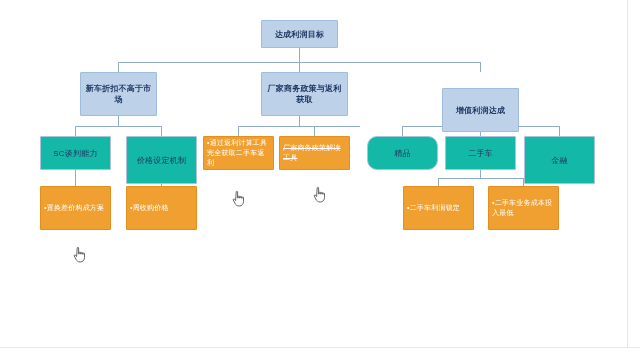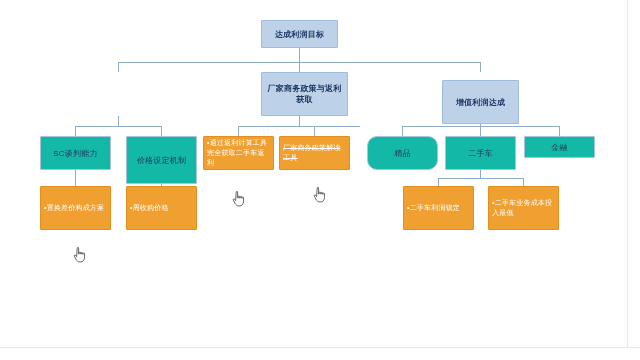--- a/index.html
+++ b/index.html
@@ -131,32 +131,33 @@
     <div class="line line-v" style="left:480px; top:126px; height:10px;"></div>
     <div class="line line-v" style="left:559px; top:126px; height:10px;"></div>
 
     <div class="line line-v" style="left:480px; top:170px; height:8px;"></div>
     <div class="line line-h" style="left:438px; top:178px; width:85px;"></div>
     <div class="line line-v" style="left:438px; top:178px; height:8px;"></div>
     <div class="line line-v" style="left:523px; top:178px; height:8px;"></div>
 
     <div class="node node-blue" style="left:261px; top:20px; width:77px; height:28px;">达成利润目标</div>
 
+    <div class="node node-blue" style="left:80px; top:72px; width:77px; height:44px;">新车折扣不高于市场</div>
     <div class="node node-blue" style="left:261px; top:72px; width:87px; height:44px;">厂家商务政策与返利获取</div>
-    <div class="node node-blue" style="left:442px; top:80px; width:77px; height:44px;">增值利润达成</div>
+    <div class="node node-blue" style="left:442px; top:88px; width:77px; height:44px;">增值利润达成</div>
 
     <div class="node node-blue-light" style="left:40px; top:136px; width:71px; height:34px;">SC谈判能力</div>
     <div class="node node-blue-light" style="left:126px; top:136px; width:71px; height:48px;">价格设定机制</div>
 
     <div class="node node-orange" style="left:203px; top:136px; width:71px; height:34px;">•通过返利计算工具完全获取二手车返利</div>
     <div class="node node-orange node-orange-strike" style="left:279px; top:136px; width:71px; height:34px;">厂家商务政策解读工具</div>
 
     <div class="node node-blue-light" style="left:367px; top:136px; width:71px; height:34px;border-radius:10px;">精品</div>
     <div class="node node-blue-light" style="left:445px; top:136px; width:71px; height:34px;text-align:center;">二手车</div>
-    <div class="node node-blue-light" style="left:524px; top:136px; width:71px; height:22px;">金融</div>
+    <div class="node node-blue-light" style="left:524px; top:136px; width:71px; height:48px;">金融</div>
 
     <div class="node node-orange" style="left:40px; top:186px; width:71px; height:44px;">•置换差价构成方案</div>
     <div class="node node-orange" style="left:126px; top:186px; width:71px; height:44px;">•周收购价格</div>
     <div class="node node-orange" style="left:403px; top:186px; width:71px; height:44px;">•二手车利润锁定</div>
     <div class="node node-orange" style="left:488px; top:186px; width:71px; height:44px;">•二手车业务成本投入最低</div>
 
     <svg class="cursor" style="left:231px; top:190px;" viewBox="0 0 16 18">
       <path d="M5.2 2.0 c0-0.8 1.4-0.8 1.4 0 l0 6.0 l0.6 0 l0-1.4 c0-0.8 1.4-0.8 1.4 0 l0 1.4 l0.6 0 l0-1.0 c0-0.8 1.4-0.8 1.4 0 l0 1.2 l0.6 0 l0-0.6 c0-0.8 1.3-0.8 1.3 0 l0 3.8 c0 2.6-1.6 4.6-4.2 4.6 c-2.4 0-3.6-1.2-4.4-2.8 l-1.6-3.2 c-0.4-0.8 0.7-1.6 1.3-0.8 l1.0 1.4 z" fill="none" stroke="#555555" stroke-width="0.9"></path>
     </svg>
     <svg class="cursor" style="left:312px; top:186px;" viewBox="0 0 16 18">

